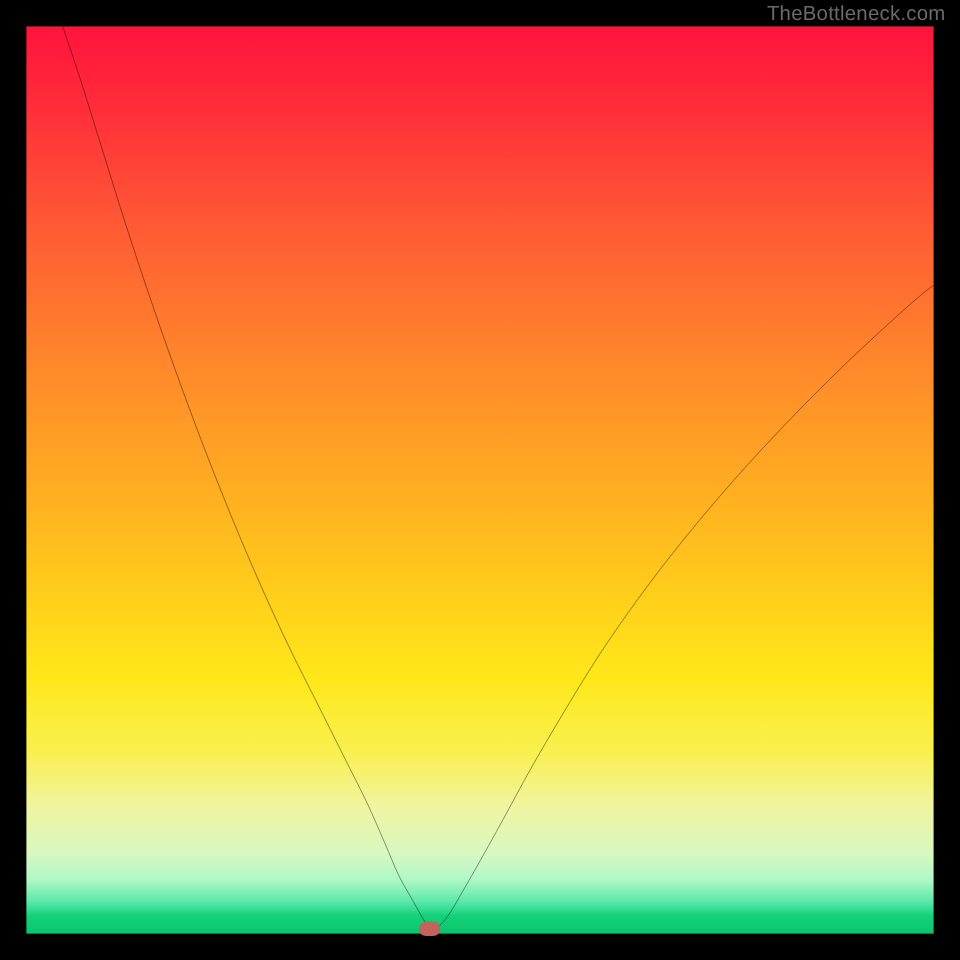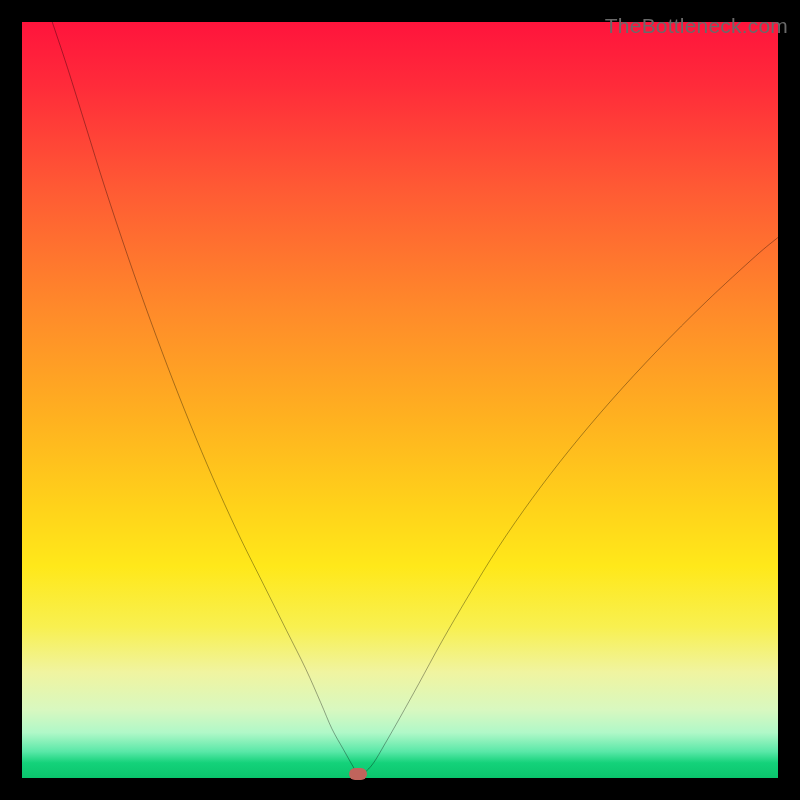--- a/index.html
+++ b/index.html
@@ -34,24 +34,24 @@
       #f0f4a0 86%,
       #d8f8c0 91%,
       #b0f8c8 94%,
       #5ae8a8 96.5%,
       #14d27a 98%,
       #0ac46c 100%
     );
   }
   .attribution {
     position: absolute;
-    top: 14px;
+    top: 2px;
     right: 12px;
     color: #6a6a6a;
-    font-size: 21px;
+    font-size: 17px;
     font-weight: 400;
     letter-spacing: 0.2px;
   }
   .curve-layer {
     position: absolute;
     inset: 0;
   }
   .marker {
     position: absolute;
     width: 18px;

